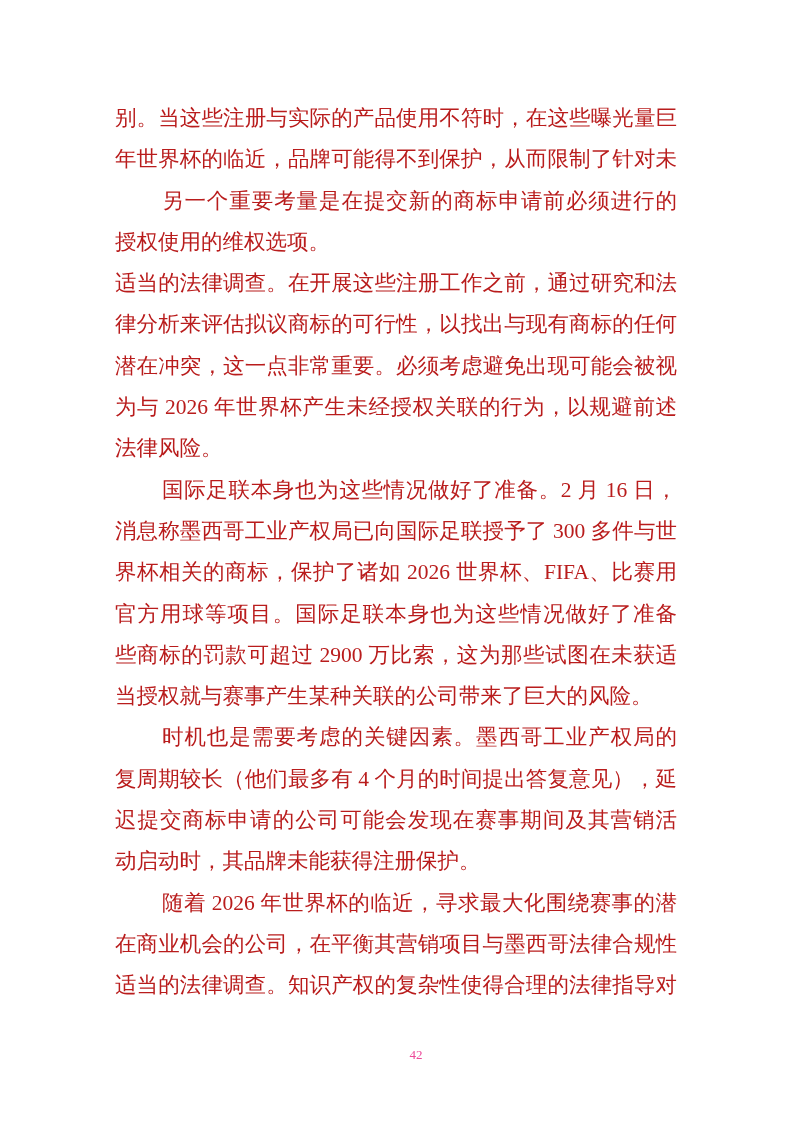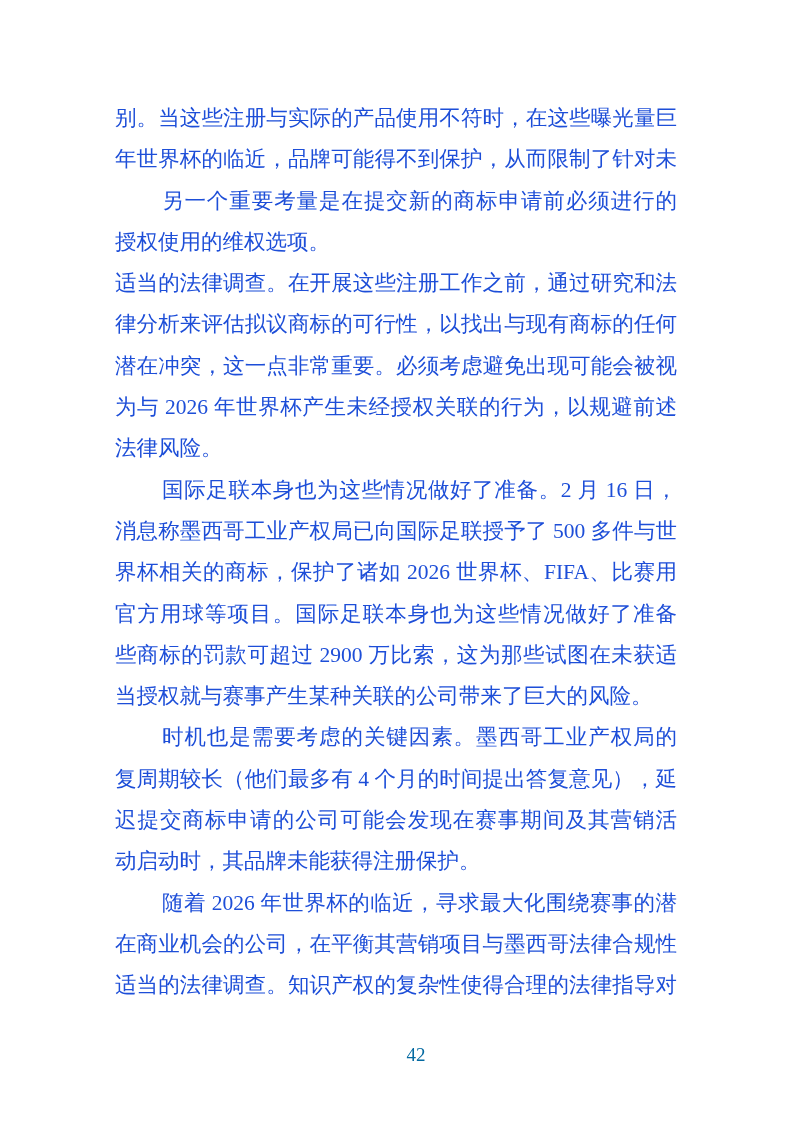--- a/index.html
+++ b/index.html
@@ -20,21 +20,21 @@
     top: 0;
     width: 793px;
     height: 1122px;
     background: #ffffff;
   }
   .text-block {
     position: absolute;
     left: 115px;
     top: 98px;
     width: 562px;
-    color: #1d4ed8;
+    color: #b91c1c;
     font-size: 21.5px;
   }
   .line {
     height: 41.3px;
     line-height: 41.3px;
     text-align: justify;
     text-align-last: justify;
     -moz-text-align-last: justify;
     overflow: hidden;
   }
@@ -43,41 +43,41 @@
   }
   .line.end {
     text-align-last: left;
     -moz-text-align-last: left;
   }
   .page-number {
     position: absolute;
     top: 1047px;
     left: 416px;
     transform: translateX(-50%);
-    color: #0369a1;
-    font-size: 19px;
+    color: #ec4899;
+    font-size: 13px;
     line-height: 16px;
   }
 </style>
 </head>
 <body>
 
 <div class="page">
   <div class="text-block">
       <div class="line">别。当这些注册与实际的产品使用不符时，在这些曝光量巨</div>
       <div class="line">年世界杯的临近，品牌可能得不到保护，从而限制了针对未经</div>
       <div class="line indent">另一个重要考量是在提交新的商标申请前必须进行的</div>
       <div class="line end">授权使用的维权选项。</div>
       <div class="line">适当的法律调查。在开展这些注册工作之前，通过研究和法</div>
       <div class="line">律分析来评估拟议商标的可行性，以找出与现有商标的任何</div>
       <div class="line">潜在冲突，这一点非常重要。必须考虑避免出现可能会被视</div>
       <div class="line">为与 2026 年世界杯产生未经授权关联的行为，以规避前述</div>
       <div class="line end">法律风险。</div>
       <div class="line indent">国际足联本身也为这些情况做好了准备。2 月 16 日，有</div>
-      <div class="line">消息称墨西哥工业产权局已向国际足联授予了 500 多件与世</div>
+      <div class="line">消息称墨西哥工业产权局已向国际足联授予了 300 多件与世</div>
       <div class="line">界杯相关的商标，保护了诸如 2026 世界杯、FIFA、比赛用</div>
       <div class="line">官方用球等项目。国际足联本身也为这些情况做好了准备</div>
       <div class="line">些商标的罚款可超过 2900 万比索，这为那些试图在未获适</div>
       <div class="line end">当授权就与赛事产生某种关联的公司带来了巨大的风险。</div>
       <div class="line indent">时机也是需要考虑的关键因素。墨西哥工业产权局的答</div>
       <div class="line">复周期较长（他们最多有 4 个月的时间提出答复意见），延</div>
       <div class="line">迟提交商标申请的公司可能会发现在赛事期间及其营销活</div>
       <div class="line end">动启动时，其品牌未能获得注册保护。</div>
       <div class="line indent">随着 2026 年世界杯的临近，寻求最大化围绕赛事的潜</div>
       <div class="line">在商业机会的公司，在平衡其营销项目与墨西哥法律合规性</div>

